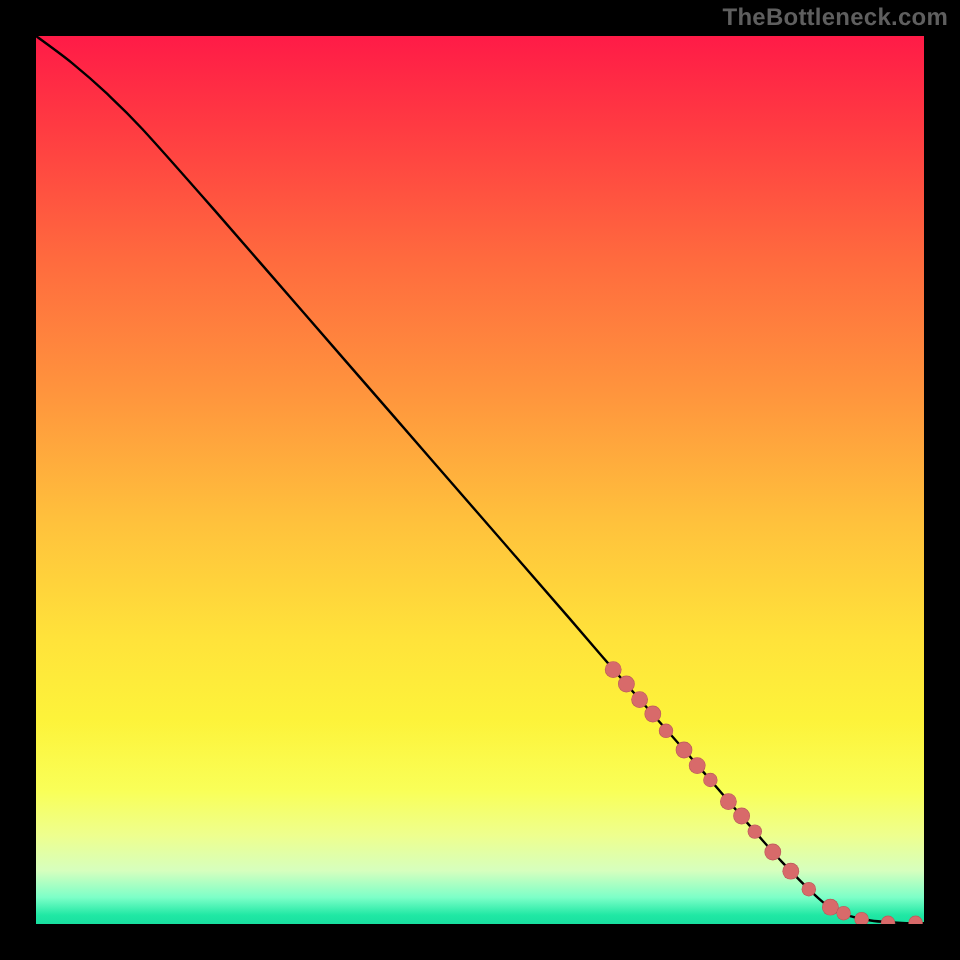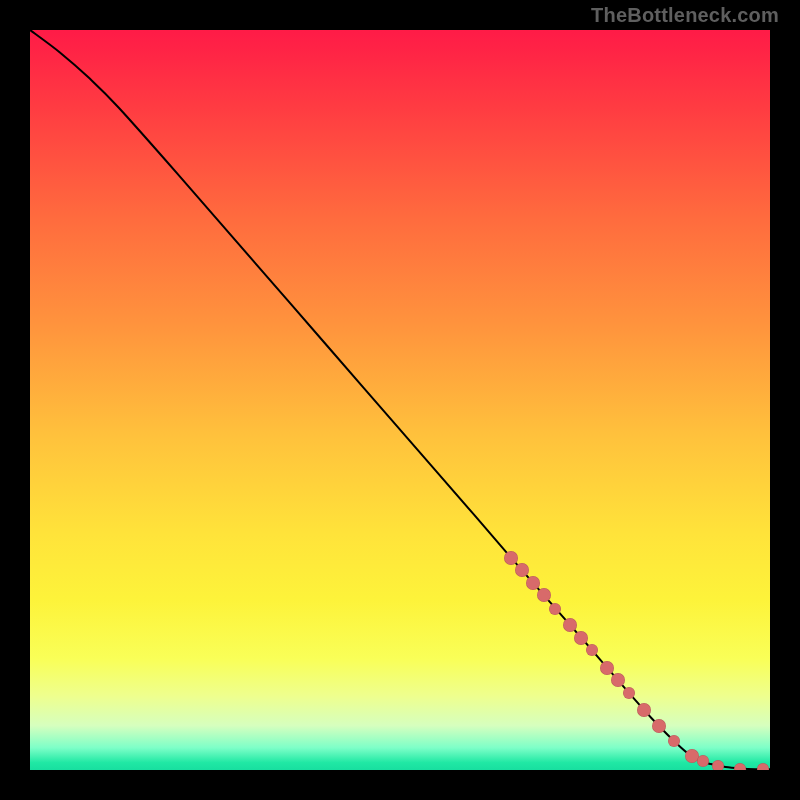--- a/index.html
+++ b/index.html
@@ -15,21 +15,21 @@
   .stage {
     position: relative;
     width: 800px;
     height: 800px;
     background: #000;
   }
 
   .watermark {
     position: absolute;
     top: 4px;
-    right: 21px;
+    right: 10px;
     color: #5f5f5f;
     font-size: 20px;
     font-weight: 600;
     letter-spacing: 0.2px;
     z-index: 50;
     user-select: none;
   }
 
   .plot-area {
     position: absolute;

